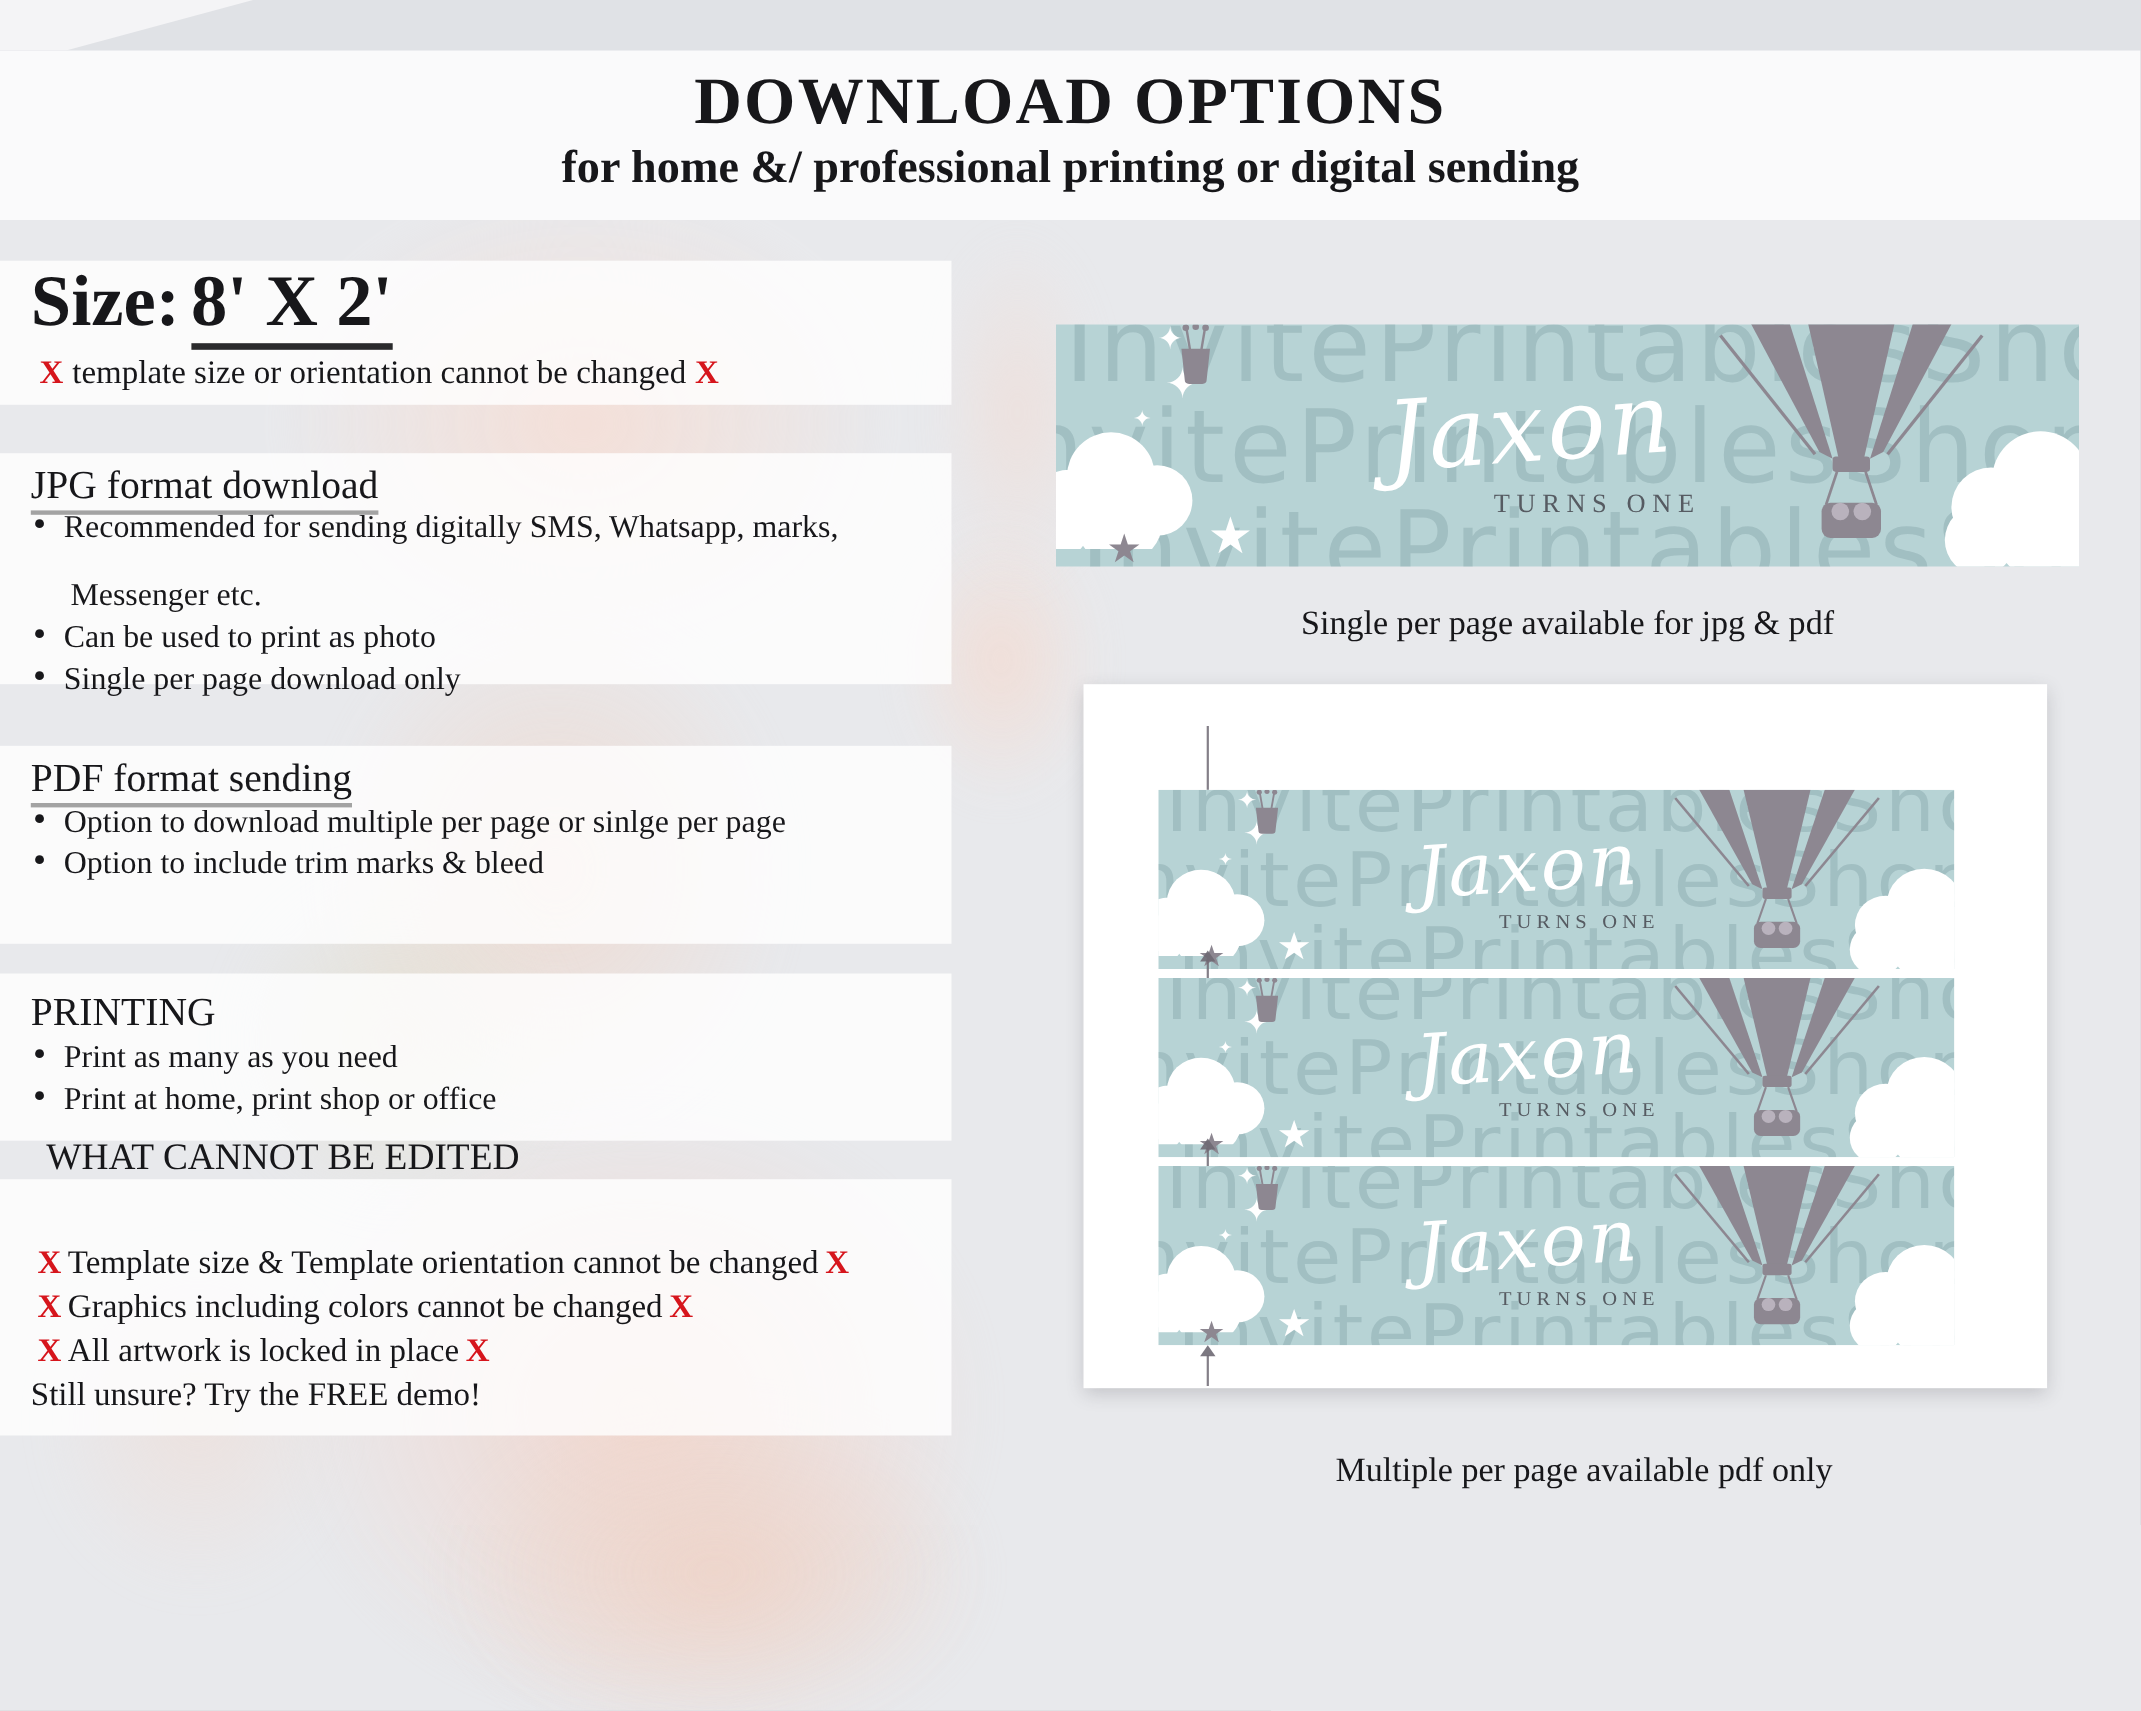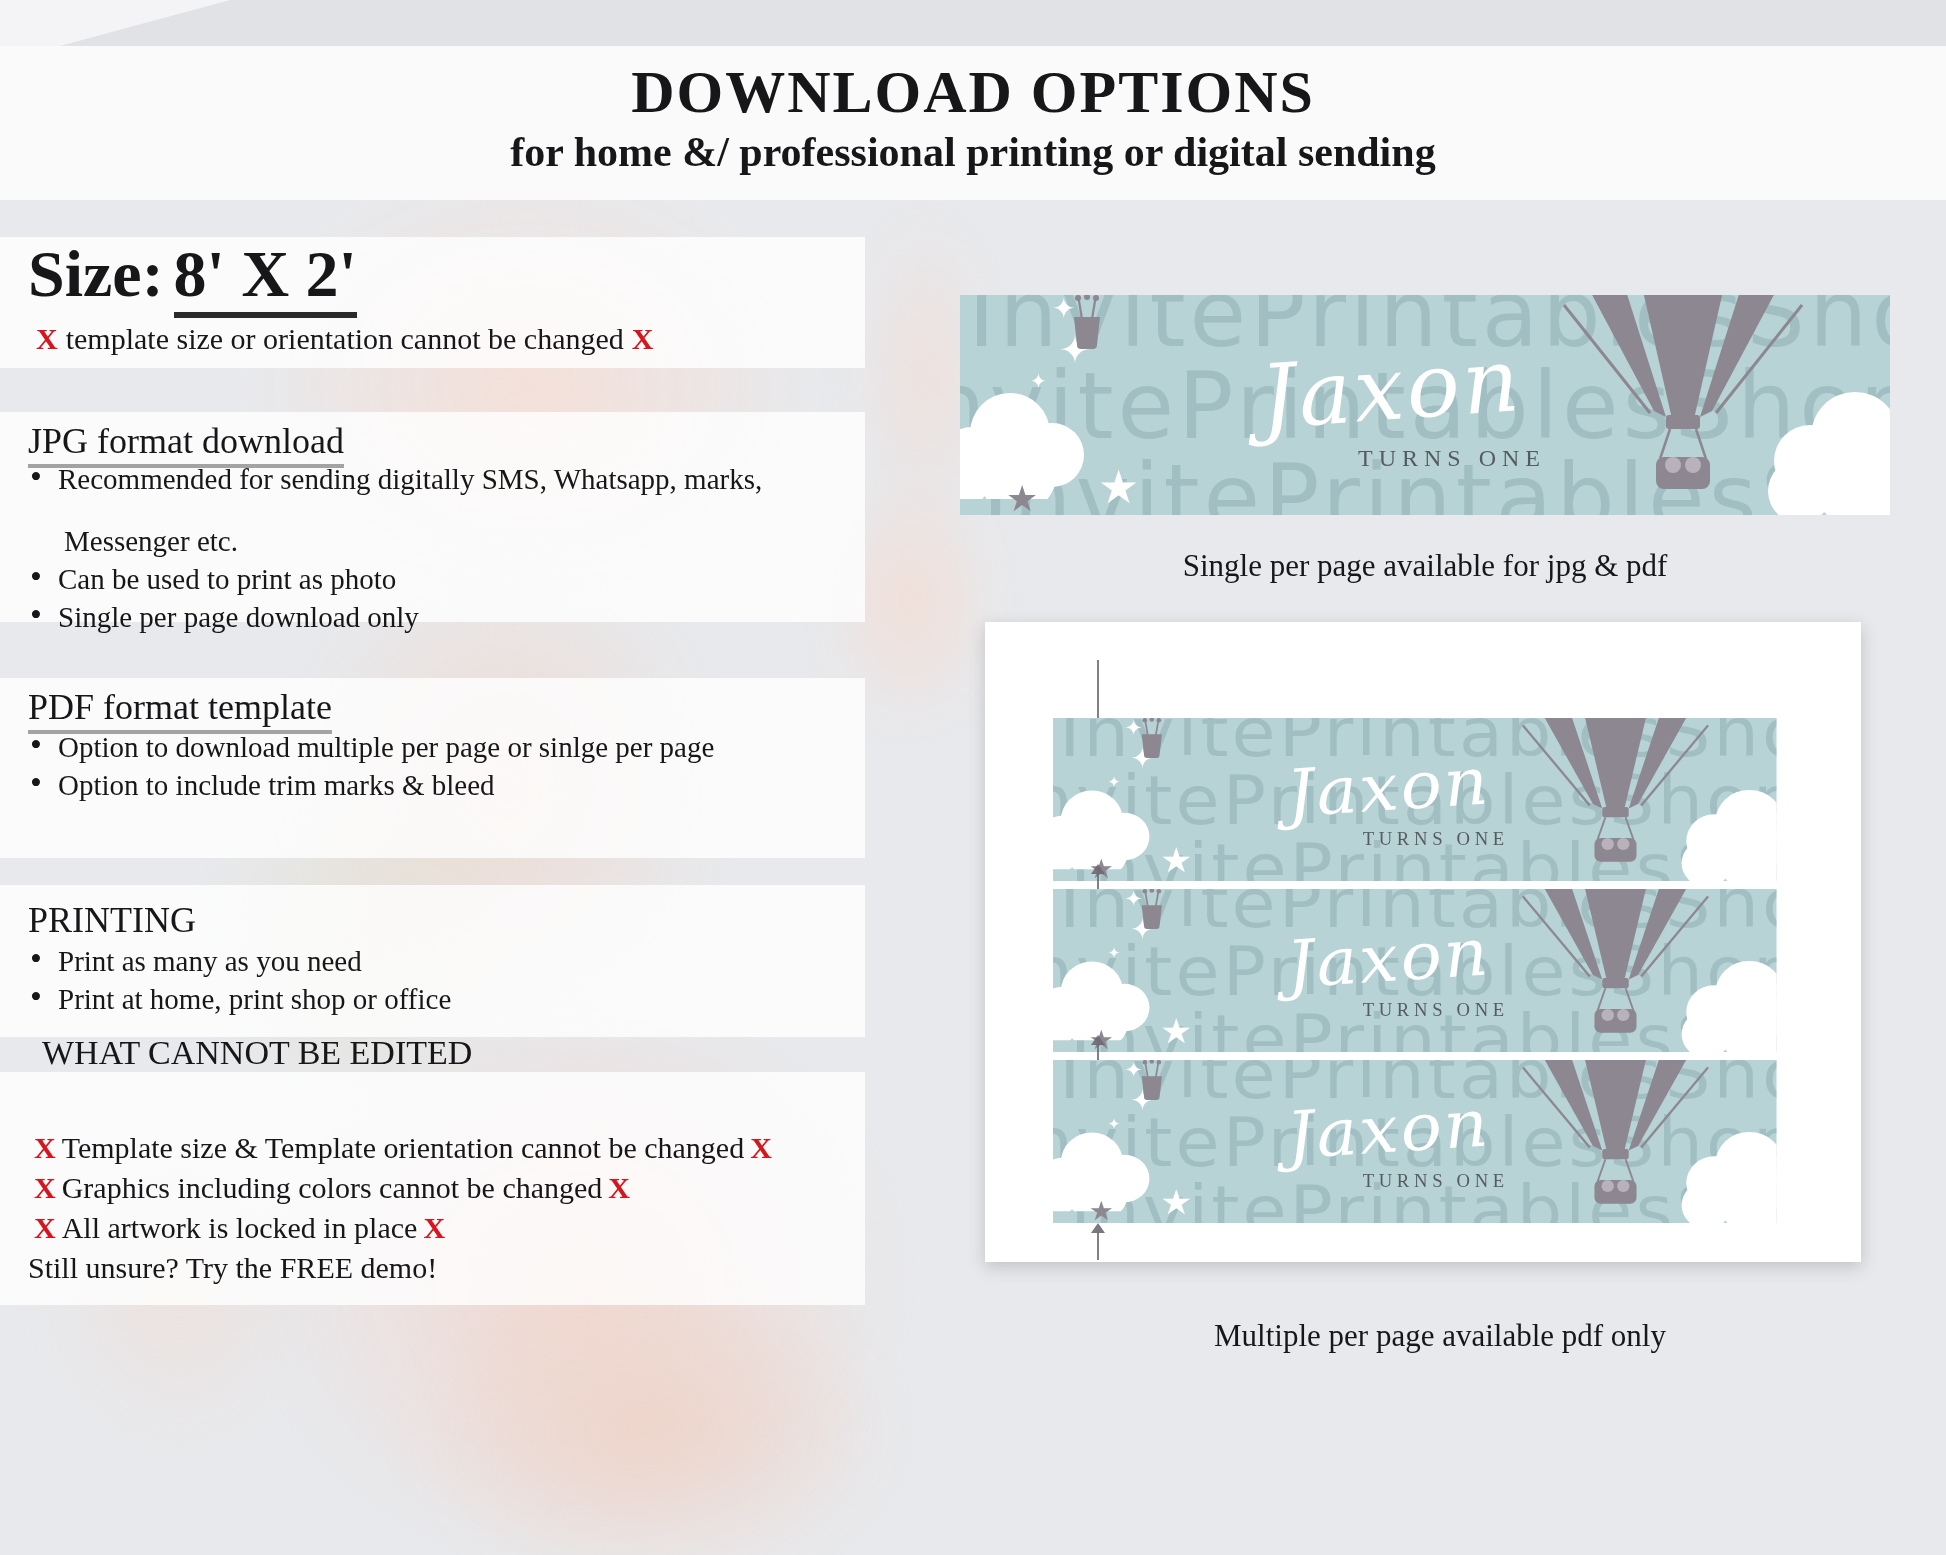--- a/index.html
+++ b/index.html
@@ -146,21 +146,21 @@
     <span class="u">JPG format download</span>
   </div>
   <ul class="blist jpg-list">
     <li class="bullet">Recommended for sending digitally SMS, Whatsapp, marks,</li>
     <li class="cont">Messenger etc.</li>
     <li class="bullet">Can be used to print as photo</li>
     <li class="bullet">Single per page download only</li>
   </ul>
 
   <div class="sec-head pdf-head">
-    <span class="u">PDF format template</span>
+    <span class="u">PDF format sending</span>
   </div>
   <ul class="blist pdf-list">
     <li class="bullet">Option to download multiple per page or sinlge per page</li>
     <li class="bullet">Option to include trim marks &amp; bleed</li>
   </ul>
 
   <div class="sec-head print-head">
     <span>PRINTING</span>
   </div>
   <ul class="blist print-list">

